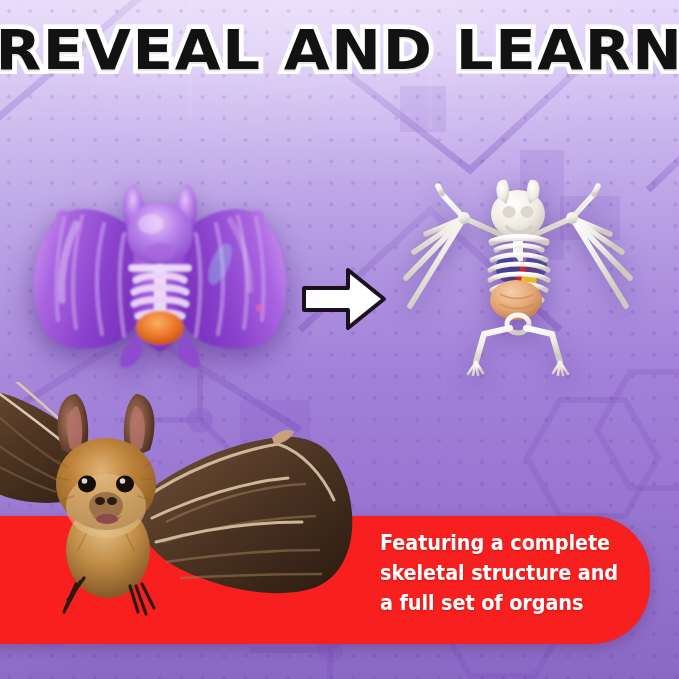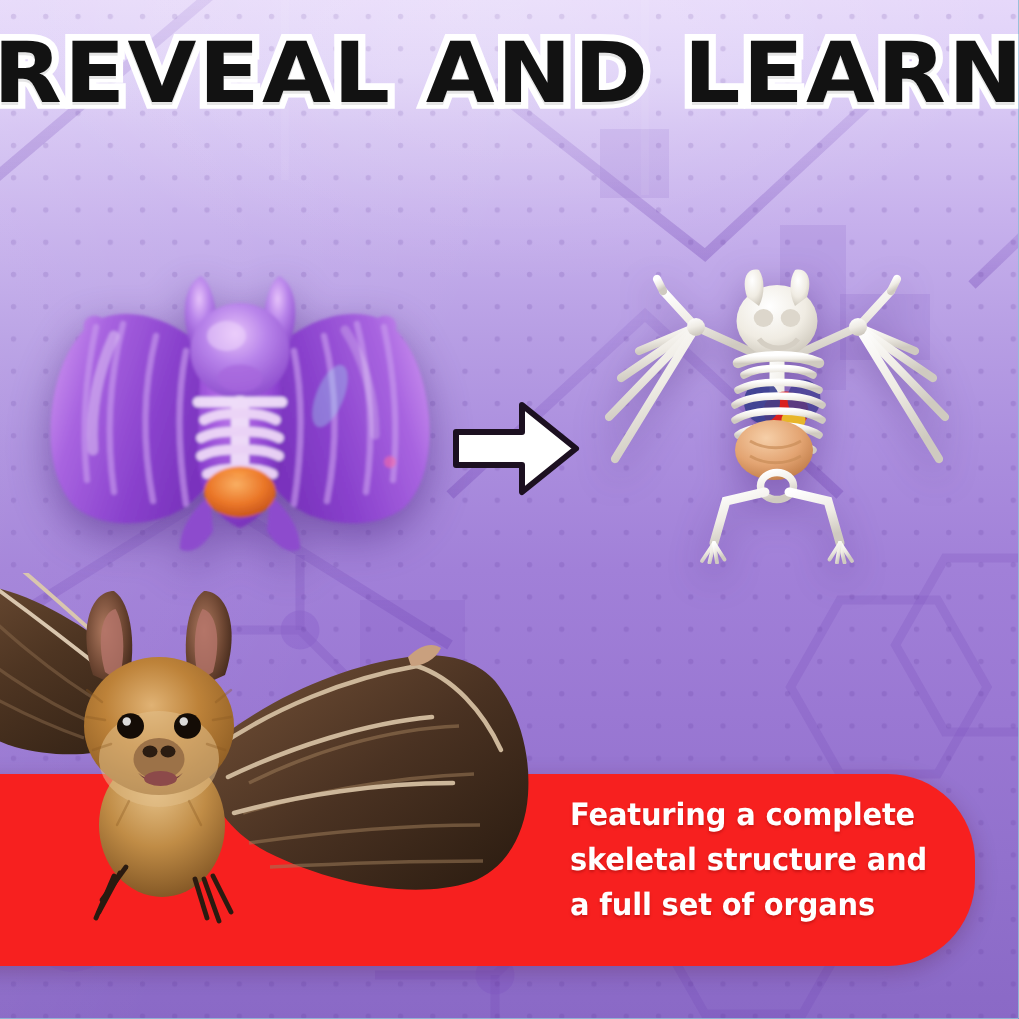--- a/index.html
+++ b/index.html
@@ -10,21 +10,21 @@
   }
   body {
     font-family: "Liberation Sans", sans-serif;
   }
 
   #poster {
     position: relative;
     width: 679px;
     height: 679px;
     overflow: hidden;
-    background: #0369a1;
+    background: #c2410c;
   }
 
   
   .bg-gradient {
     position: absolute;
     inset: 0;
     background: linear-gradient(180deg,
         #e6d8fa 0%,
         #ded0f7 7%,
         #d3c1f2 13%,

